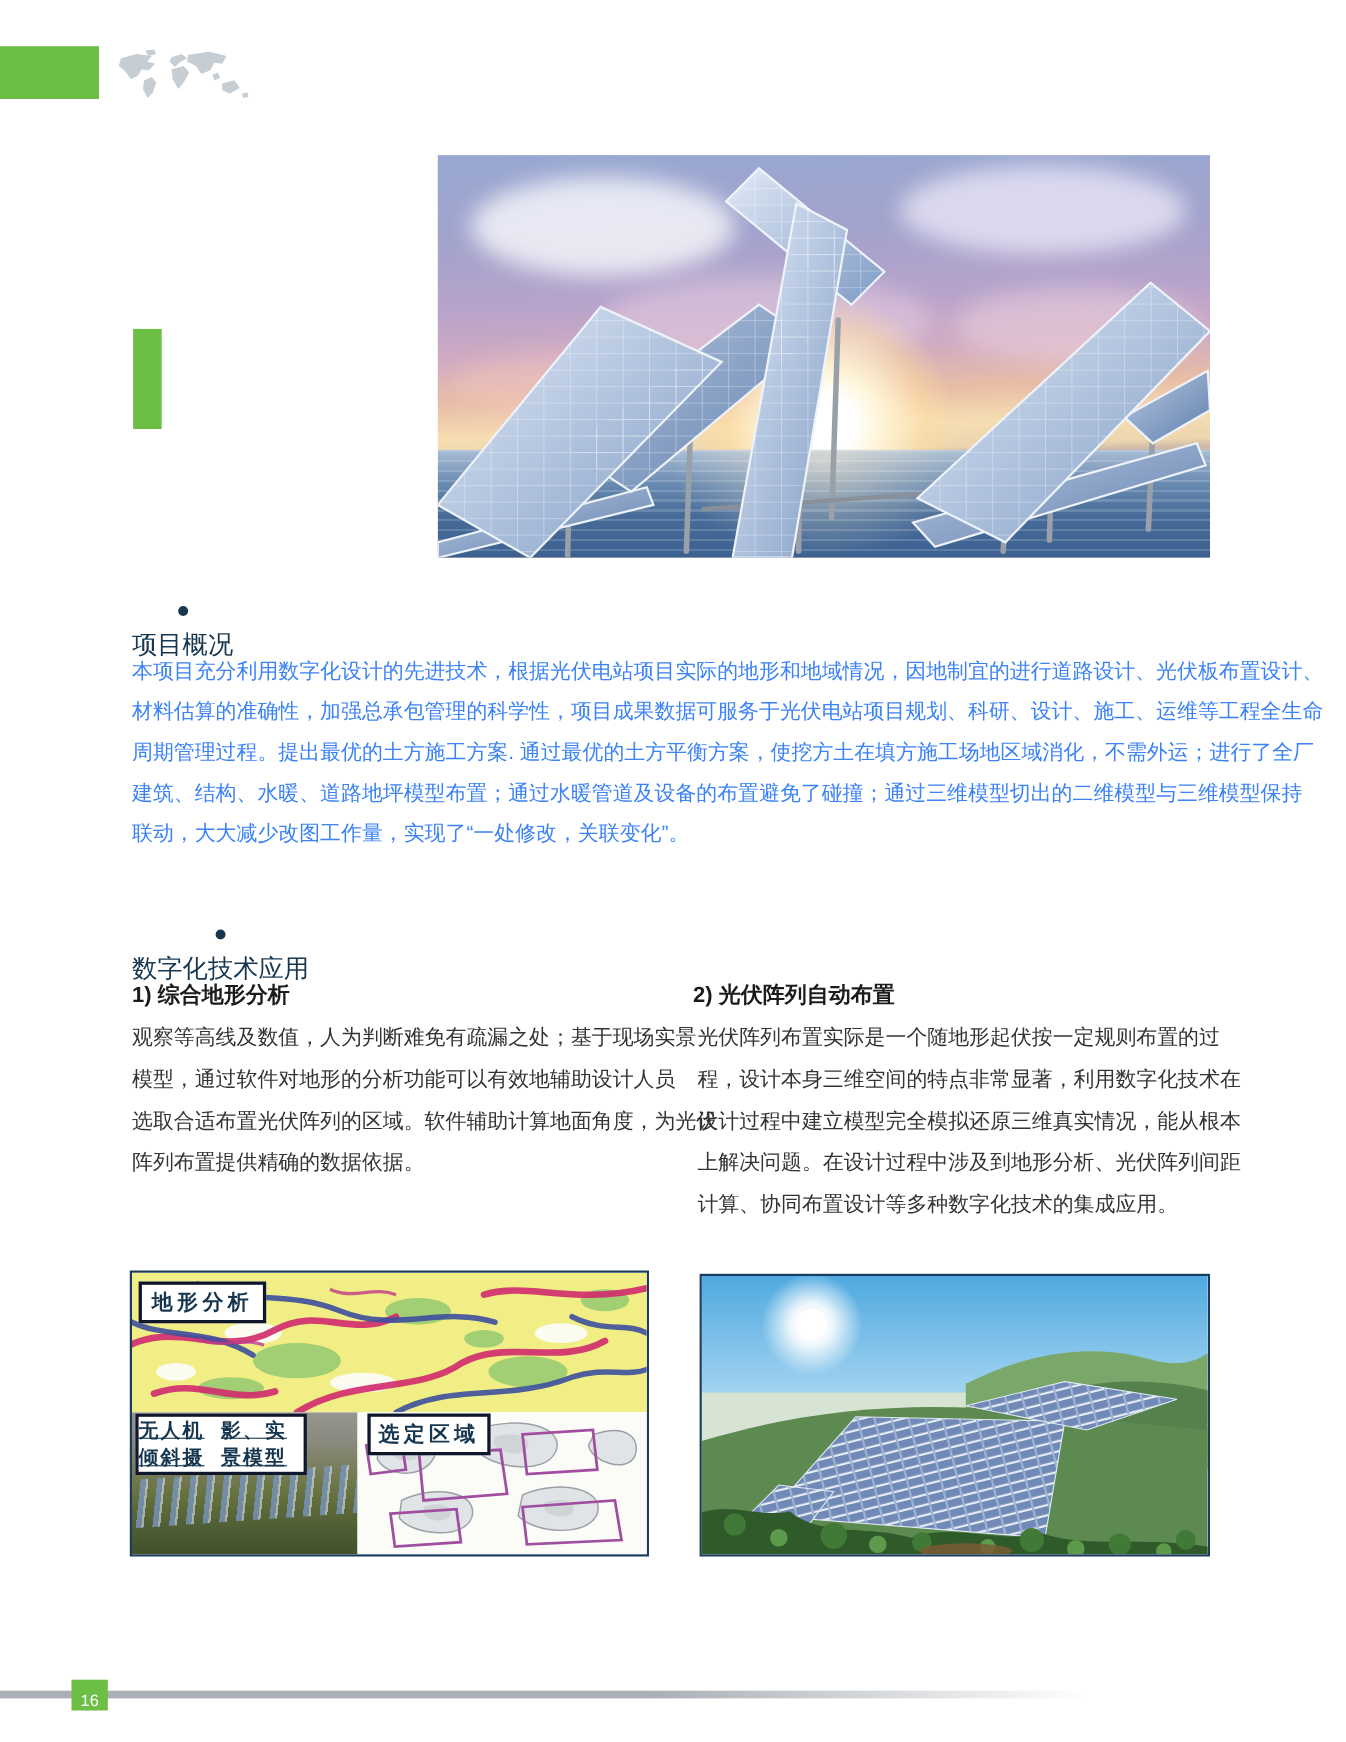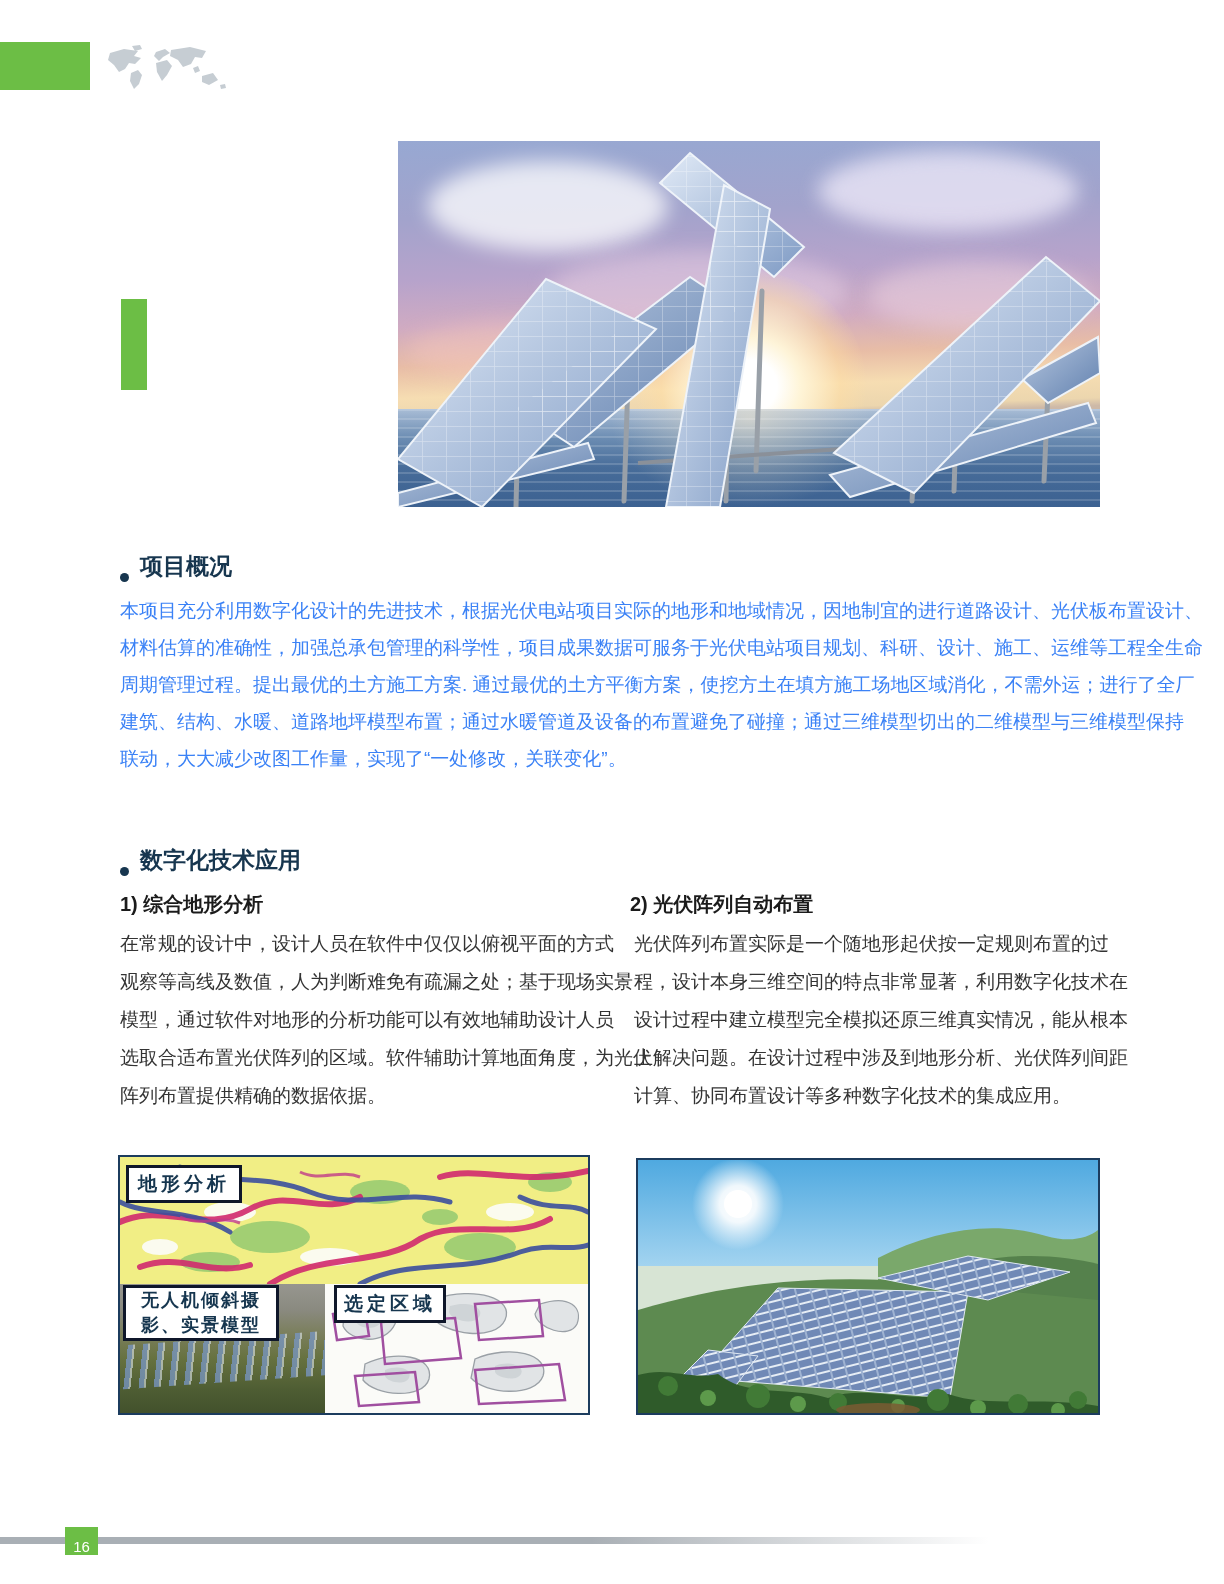--- a/index.html
+++ b/index.html
@@ -26,21 +26,21 @@
   .hero svg{position:absolute;left:0;top:0;}
 
   
   .banner-green{left:121px;top:299px;width:26px;height:91px;background:#6cbe45;z-index:6;}
   .banner-navy{left:147px;top:299px;width:321px;height:91px;background:#1a334e;z-index:6;
                clip-path:polygon(0 0,78.8% 0,100% 100%,0 100%);}
   .banner-title{display:block;padding-left:28px;line-height:91px;font-size:40px;font-weight:bold;
                 color:#ffffff;letter-spacing:18px;white-space:nowrap;}
 
   
-  .sec-head{display:flex;align-items:flex-end;gap:11px;color:#17364f;font-weight:bold;font-size:23px;}
+  .sec-head{display:flex;align-items:center;gap:11px;color:#17364f;font-weight:normal;font-size:23px;flex-direction:column;}
   .bullet{width:9px;height:9px;border-radius:50%;background:#17364f;flex:0 0 auto;}
   .sec1{left:120px;top:551px;}
   .sec2{left:120px;top:845px;}
 
   
   .para{left:120px;top:592px;width:990px;}
   .para .ln{height:37px;line-height:37px;font-size:19px;color:#3b82f6;white-space:nowrap;}
   .subhead{font-size:20px;font-weight:bold;color:#1b1b1b;white-space:nowrap;}
   .sub1{left:120px;top:891px;}
   .sub2{left:630px;top:891px;}
@@ -57,21 +57,21 @@
   .terrain{left:0;top:0;width:468px;height:127px;}
   .photo{left:0;top:127px;width:205px;height:129px;
          background:linear-gradient(180deg,#97968f 0%,#8a8a80 20%,#7b7f5d 38%,#66713f 58%,#4e5d33 82%,#42512c 100%);}
   .pv-strip{position:absolute;left:-6px;top:42%;width:110%;height:34%;transform:rotate(-4deg);opacity:.9;
          background:repeating-linear-gradient(100deg,rgba(120,150,195,.85) 0 5px,rgba(225,233,242,.65) 5px 7px,rgba(0,0,0,0) 7px 15px);}
   .contour{left:205px;top:127px;width:263px;height:129px;background:#fbfbf8;}
   .figlabel{position:absolute;background:#ffffff;border:3px solid #0f172a;color:#16364f;
             font-weight:bold;font-size:19px;display:flex;align-items:center;justify-content:center;
             letter-spacing:4px;box-sizing:border-box;z-index:3;}
   .lbl-terrain{left:6px;top:8px;width:116px;height:38px;}
-  .lbl-drone{left:3px;top:128px;width:156px;height:56px;flex-direction:column;line-height:25px;letter-spacing:2px;font-size:18px;}
+  .lbl-drone{left:3px;top:128px;width:156px;height:56px;flex-direction:row;line-height:25px;letter-spacing:2px;font-size:18px;text-decoration:underline;}
   .lbl-region{left:214px;top:128px;width:112px;height:38px;}
 
   
   .footer-bar{left:0;top:1537px;width:1075px;height:7px;
        background:linear-gradient(90deg,#a9afb5 0%,#a9afb5 55%,rgba(169,175,181,0) 92%);}
   .page-badge{left:65px;top:1527px;width:33px;height:28px;background:#6cbe45;z-index:2;
        display:flex;align-items:flex-end;justify-content:center;color:#fff;font-size:15px;}
 </style>
 </head>
 <body>
@@ -160,21 +160,20 @@
   </div>
 
   <div class="abs sec-head sec2">
     <span class="bullet"></span>
     <span>数字化技术应用</span>
   </div>
   <div class="abs subhead sub1">1) 综合地形分析</div>
   <div class="abs subhead sub2">2) 光伏阵列自动布置</div>
 
   <div class="abs col col1">
-    <div class="ln">在常规的设计中，设计人员在软件中仅仅以俯视平面的方式</div>
     <div class="ln">观察等高线及数值，人为判断难免有疏漏之处；基于现场实景</div>
     <div class="ln">模型，通过软件对地形的分析功能可以有效地辅助设计人员</div>
     <div class="ln">选取合适布置光伏阵列的区域。软件辅助计算地面角度，为光伏</div>
     <div class="ln">阵列布置提供精确的数据依据。</div>
   </div>
   <div class="abs col col2">
     <div class="ln">光伏阵列布置实际是一个随地形起伏按一定规则布置的过</div>
     <div class="ln">程，设计本身三维空间的特点非常显著，利用数字化技术在</div>
     <div class="ln">设计过程中建立模型完全模拟还原三维真实情况，能从根本</div>
     <div class="ln">上解决问题。在设计过程中涉及到地形分析、光伏阵列间距</div>

